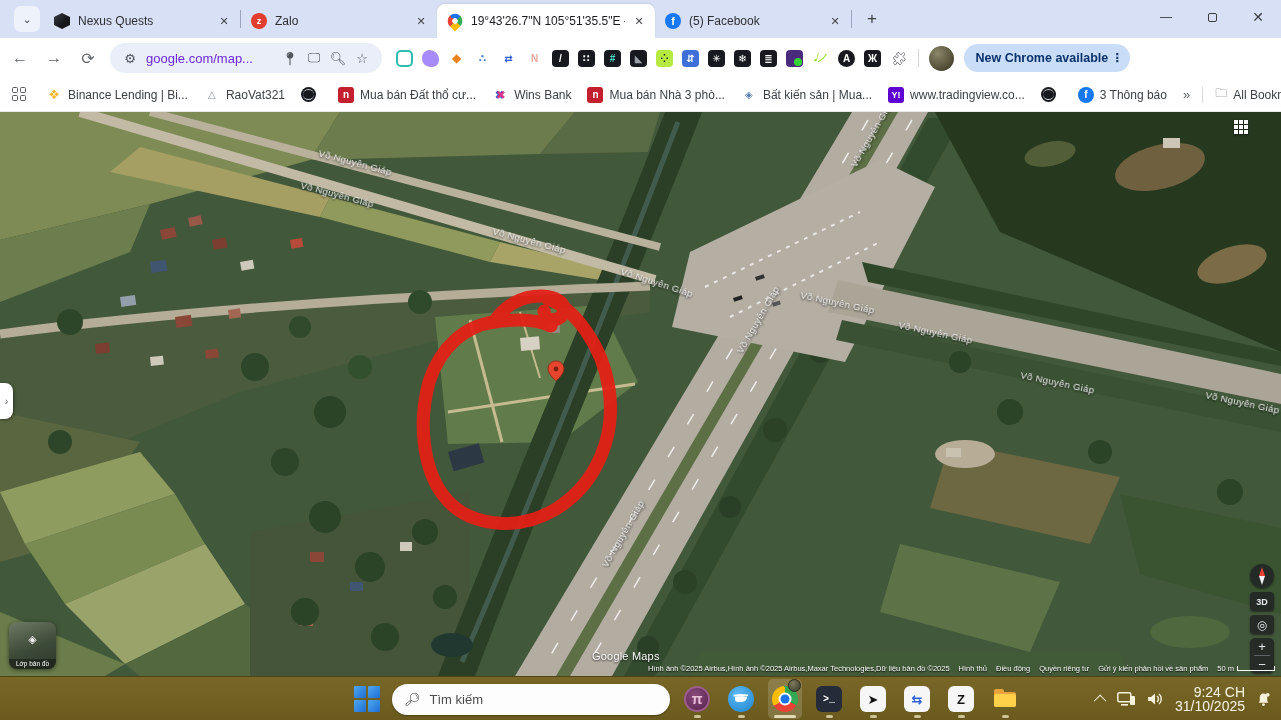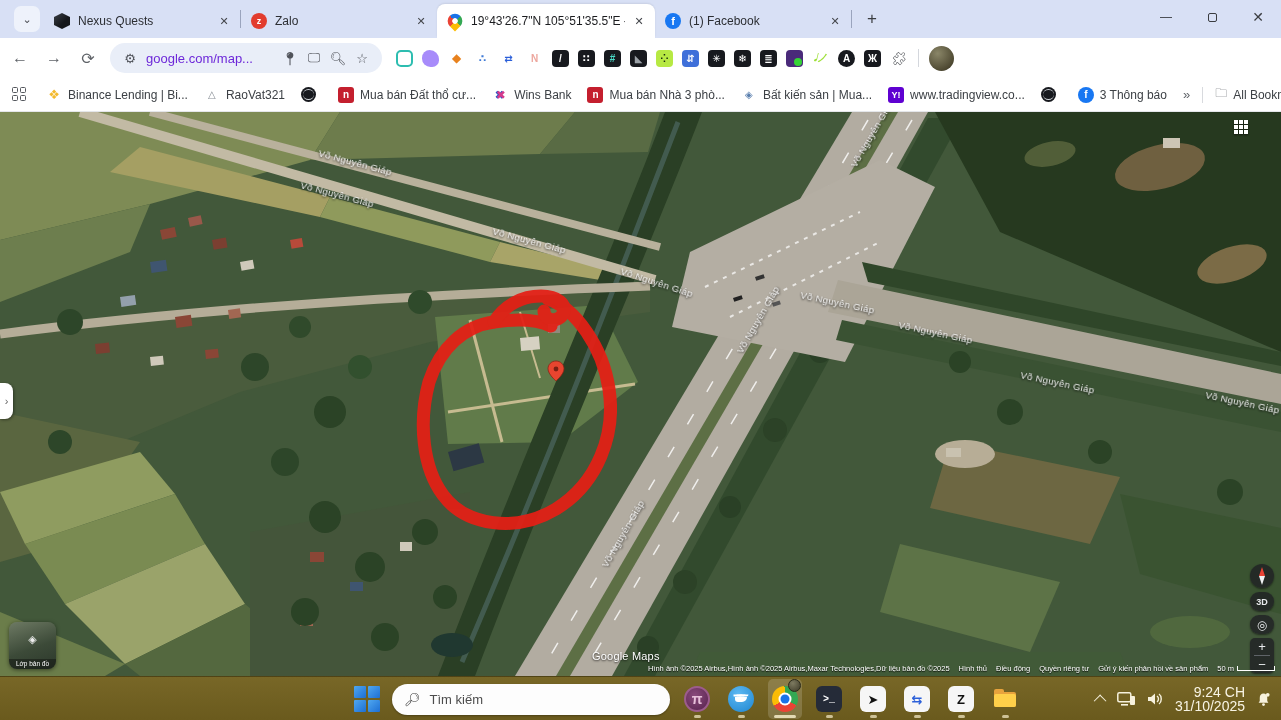--- a/index.html
+++ b/index.html
@@ -61,21 +61,21 @@
   .roadlabels text { filter:drop-shadow(0 1px 1px rgba(0,0,0,.85)); }
   .panel-toggle { position:absolute; left:0; top:271px; width:13px; height:36px; background:#fff; border-radius:0 8px 8px 0; box-shadow:1px 1px 3px rgba(0,0,0,.4); display:flex; align-items:center; justify-content:center; color:#666; font-size:11px; }
   .layers-ctl { position:absolute; left:9px; top:510px; width:47px; height:47px; border-radius:8px; overflow:hidden; background:linear-gradient(160deg,#6e7a64 0%,#3c4a38 55%,#2c382b 100%); box-shadow:0 1px 4px rgba(0,0,0,.5); }
   .layers-ctl .cap { position:absolute; left:0; right:0; bottom:0; background:rgba(20,24,18,.55); color:#fff; font-size:6.5px; text-align:center; padding:1px 0 2px; }
   .layers-ctl .lyr-ic { position:absolute; left:50%; top:11px; transform:translateX(-50%); color:#eee; font-size:11px; }
   .gm-watermark { position:absolute; left:592px; top:538px; color:#fff; font-size:11px; text-shadow:0 1px 2px rgba(0,0,0,.8); letter-spacing:.2px; }
   .attribution { position:absolute; right:6px; bottom:3px; display:flex; align-items:center; gap:9px; color:#fff; font-size:7.5px; text-shadow:0 1px 1px rgba(0,0,0,.9); white-space:nowrap; }
   .scalebar { display:flex; align-items:center; gap:3px; }
   .scaleline { width:38px; height:5px; border:1px solid #fff; border-top:none; }
   .mapctl { position:absolute; right:7px; display:flex; flex-direction:column; align-items:center; gap:4px; }
-  .mbtn { background:rgba(32,33,36,.82); color:#e8eaed; border-radius:9px; display:flex; align-items:center; justify-content:center; box-shadow:0 1px 2px rgba(0,0,0,.5); }
+  .mbtn { background:rgba(32,33,36,.82); color:#e8eaed; border-radius:4px; display:flex; align-items:center; justify-content:center; box-shadow:0 1px 2px rgba(0,0,0,.5); }
   .compass { width:24px; height:24px; border-radius:50%; background:rgba(32,33,36,.82); position:relative; box-shadow:0 1px 2px rgba(0,0,0,.5); }
   .needle-n { position:absolute; left:50%; top:3px; transform:translateX(-50%); width:0; height:0; border-left:3.5px solid transparent; border-right:3.5px solid transparent; border-bottom:9px solid #ea4335; }
   .needle-s { position:absolute; left:50%; bottom:3px; transform:translateX(-50%); width:0; height:0; border-left:3.5px solid transparent; border-right:3.5px solid transparent; border-top:9px solid #f1f3f4; }
   .zoomctl { width:24px; background:rgba(32,33,36,.82); border-radius:5px; color:#e8eaed; text-align:center; box-shadow:0 1px 2px rgba(0,0,0,.5); }
   .zoomctl .z { height:17px; line-height:17px; font-size:13px; }
   .zoomctl .zdiv { height:1px; background:#5f6368; margin:0 4px; }
   .apps-grid9 { position:absolute; left:1234px; top:8px; width:15px; height:15px; display:grid; grid-template-columns:repeat(3,3.5px); grid-template-rows:repeat(3,3.5px); gap:1.5px; filter:drop-shadow(0 1px 1px rgba(0,0,0,.6)); }
   .apps-grid9 i { background:#fff; }
 
   
@@ -133,21 +133,21 @@
     </div>
 
     <div class="tab active">
       <span class="fav fav-maps"></span>
       <span class="tlabel t-label">19°43'26.7"N 105°51'35.5"E - G</span>
       <span class="tclose">✕</span>
     </div>
 
     <div class="tab">
       <span class="fav fav-fb">f</span>
-      <span class="tlabel t-label">(1) Facebook</span>
+      <span class="tlabel t-label">(5) Facebook</span>
       <span class="tclose">✕</span>
     </div>
     <div class="tab-sep"></div>
 
     <div class="newtab-btn">+</div>
 
     <div class="win-controls">
       <div class="wbtn">—</div>
       <div class="wbtn">
           <span class="restore-glyph"></span>
@@ -191,20 +191,24 @@
         </span>
       <span class="xi" style="background:transparent;color:#9fe03a;font-style:italic;">𝅘𝅥︎ノ</span>
       <span class="xi xid" style="border-radius:50%;">A</span>
       <span class="xi xid">Ж</span>
     </div>
 
     <span class="puzzle">🧩︎</span>
     <div class="tb-sep"></div>
     <div class="avatar"></div>
 
+    <div class="update-pill">
+      <span class="t-label">New Chrome available</span>
+      <span class="kebab">⋮</span>
+    </div>
   </div>
 
   <div class="bookmarks">
     <div class="bm-grid">
         <i></i>
         <i></i>
         <i></i>
         <i></i>
       </div>
     <div class="bm-sep"></div>

